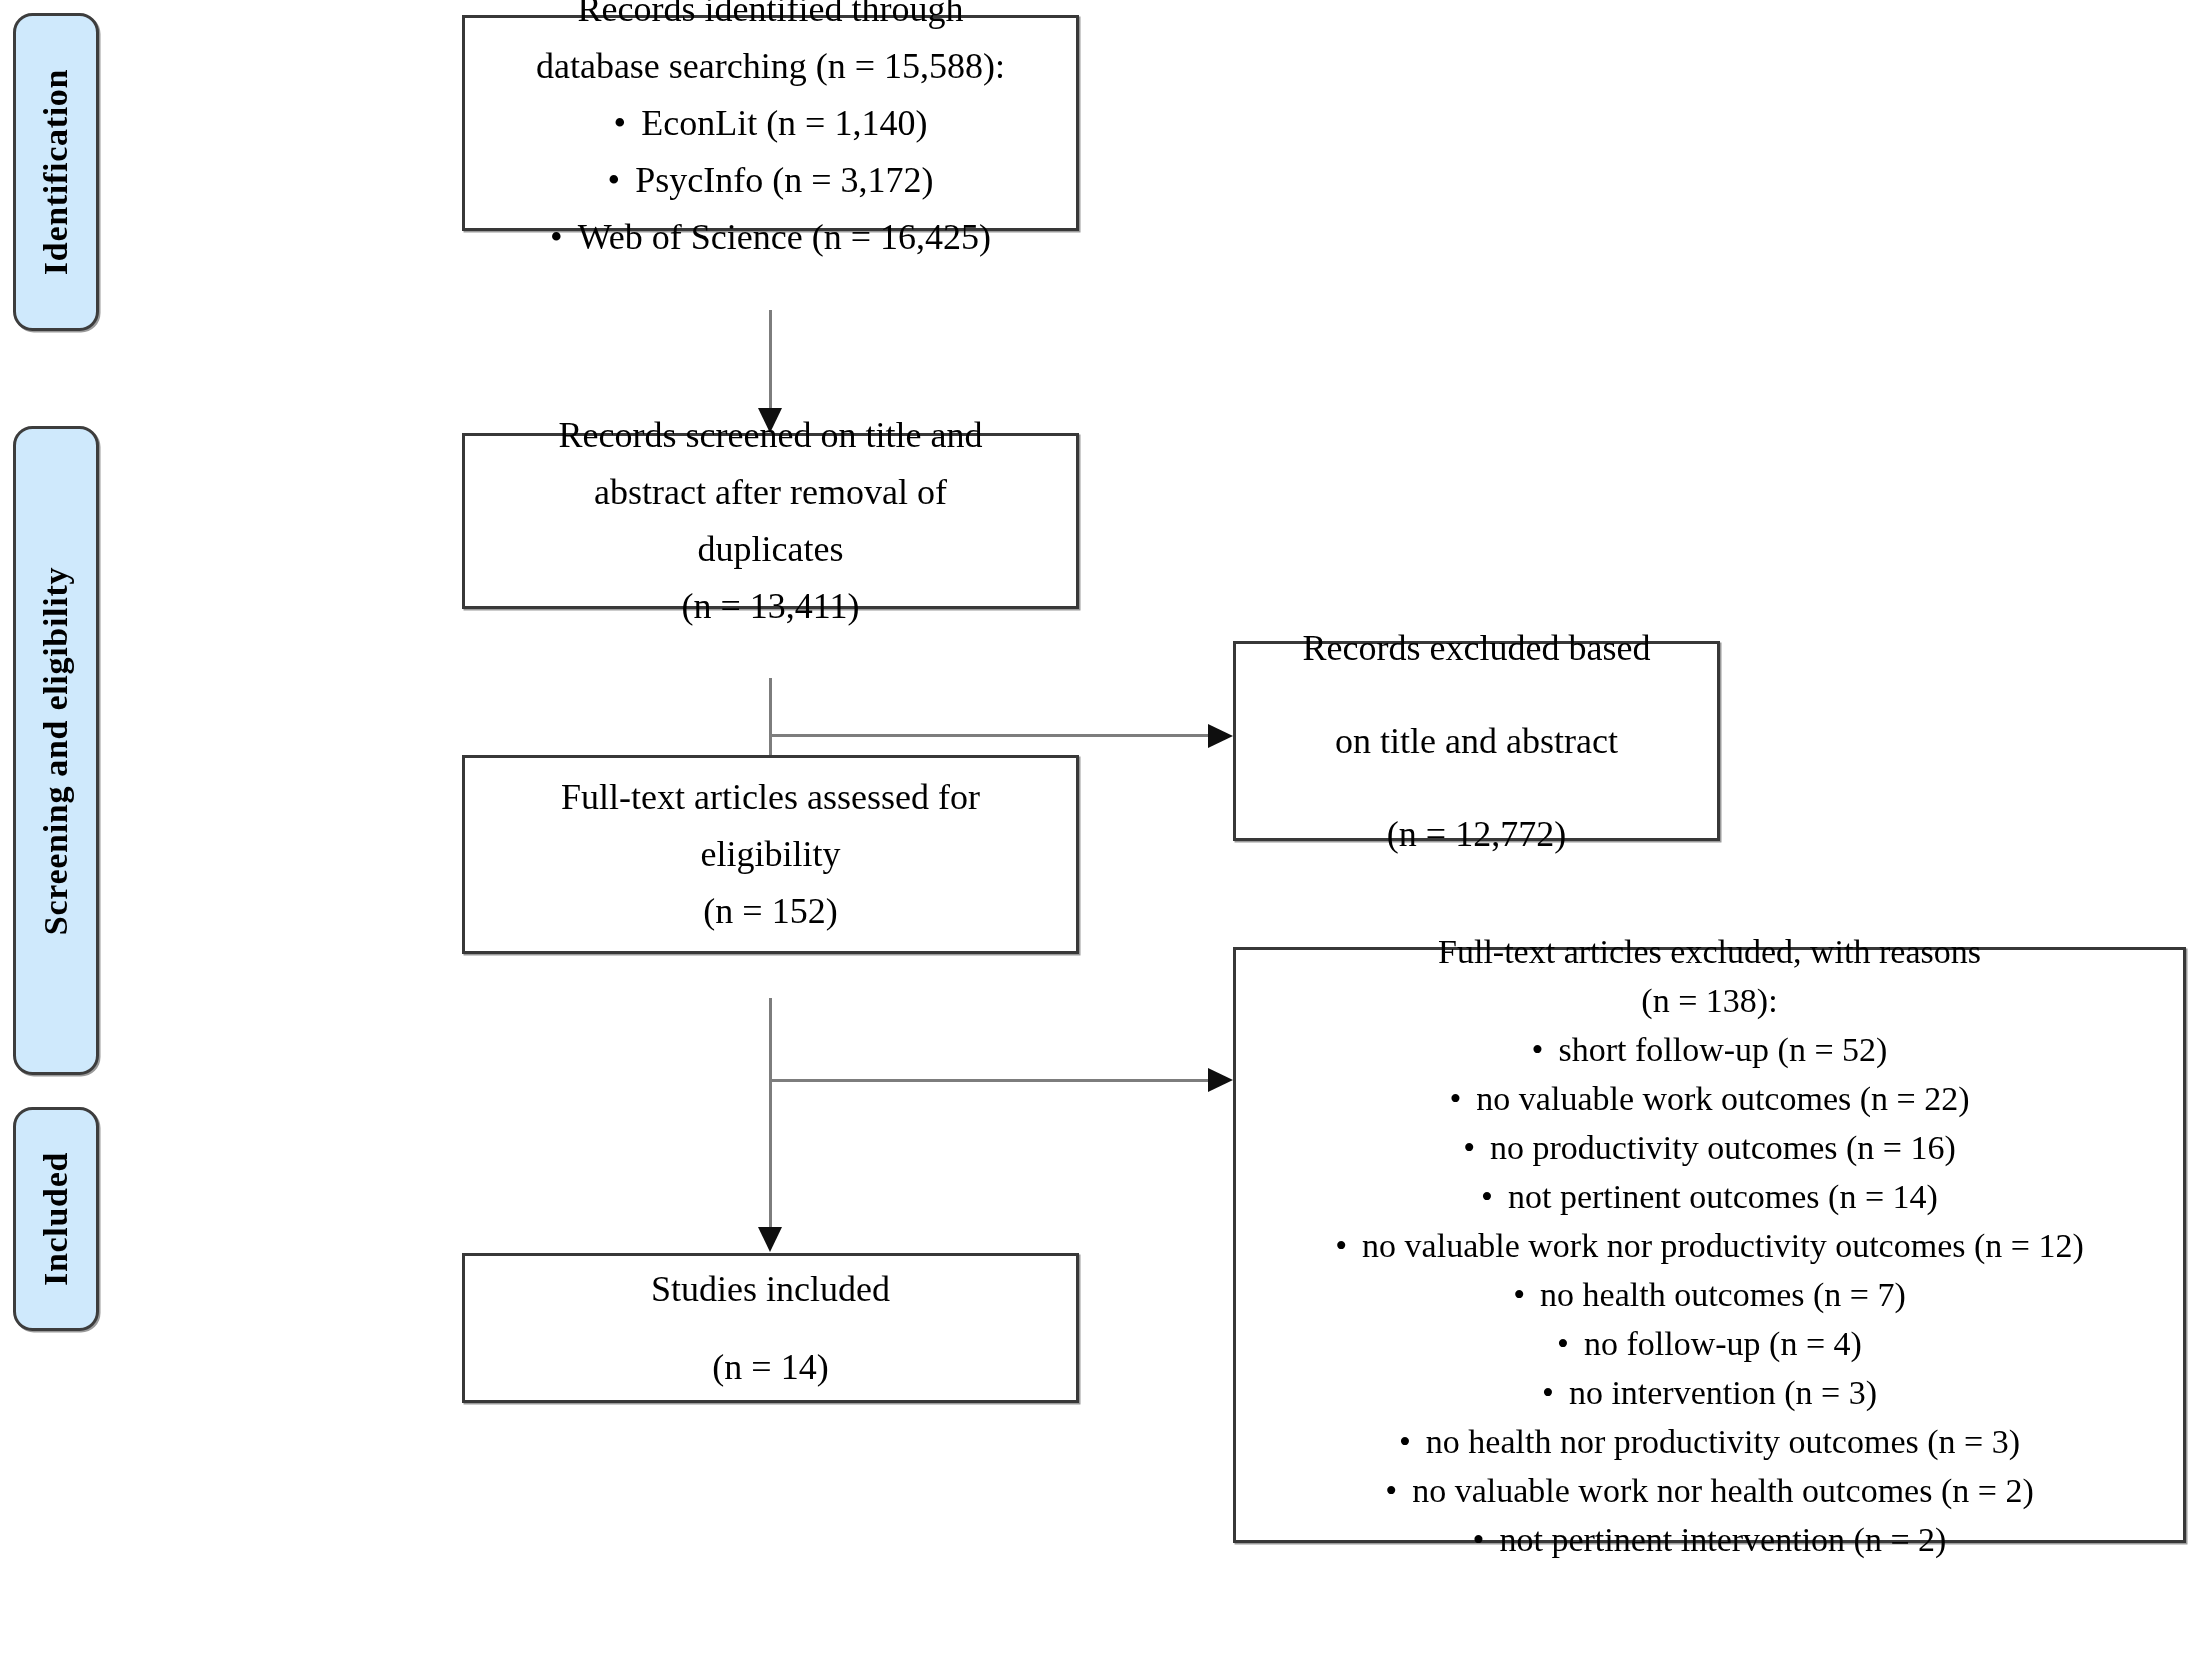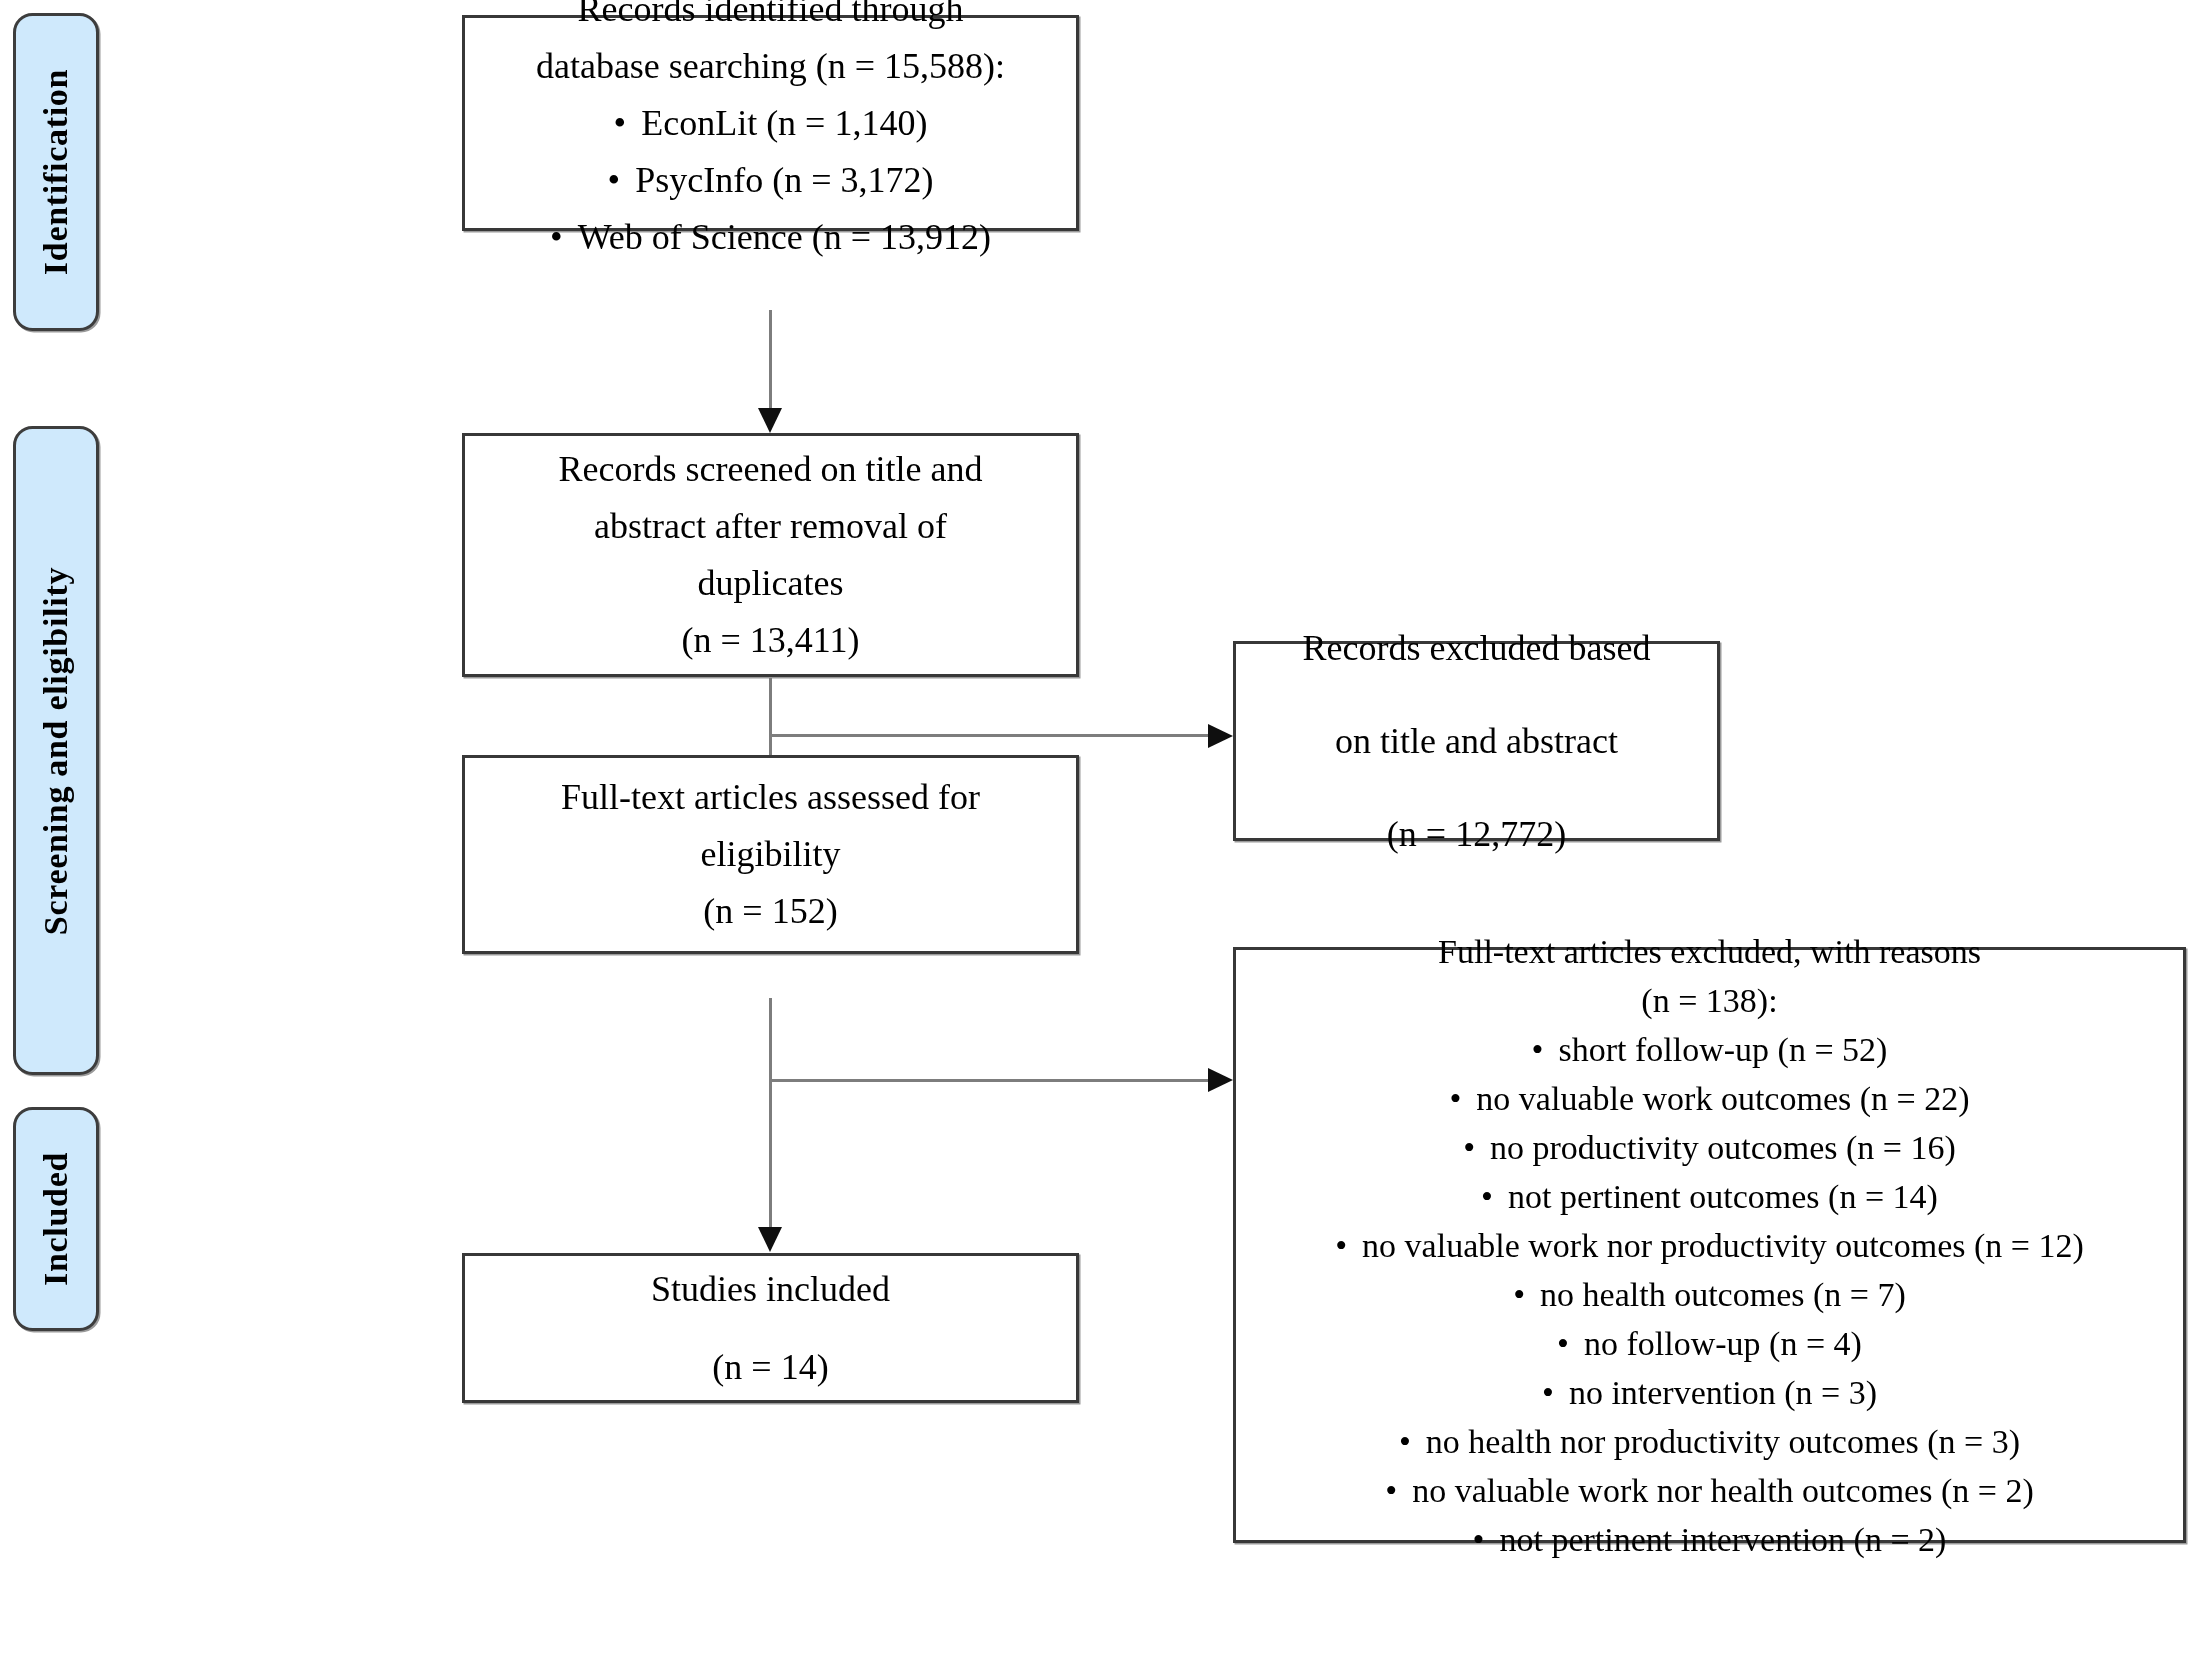--- a/index.html
+++ b/index.html
@@ -72,27 +72,27 @@
   </div>
   <div class="stage" style="top:1107px;height:224px;">
     <span class="vtext">Included</span>
   </div>
 
   <div class="fbox" style="left:462px;top:15px;width:617px;height:216px;">
     <div class="ln">Records identified through</div>
     <div class="ln">database searching (n = 15,588):</div>
     <div class="ln bullet">EconLit (n = 1,140)</div>
     <div class="ln bullet">PsycInfo (n = 3,172)</div>
-    <div class="ln bullet">Web of Science (n = 13,912)</div>
+    <div class="ln bullet">Web of Science (n = 16,425)</div>
   </div>
 
   <div class="vline" style="left:769px;top:310px;height:100px;"></div>
   <div class="head-down" style="left:758px;top:408px;"></div>
 
-  <div class="fbox" style="left:462px;top:433px;width:617px;height:244px;">
+  <div class="fbox" style="left:462px;top:433px;width:617px;height:176px;">
     <div class="ln">Records screened on title and</div>
     <div class="ln">abstract after removal of</div>
     <div class="ln">duplicates</div>
     <div class="ln">(n = 13,411)</div>
   </div>
 
   <div class="vline" style="left:769px;top:678px;height:96px;"></div>
   <div class="head-down" style="left:758px;top:774px;"></div>
   <div class="hline" style="left:769px;top:734px;width:439px;"></div>
   <div class="head-right" style="left:1208px;top:724px;"></div>

